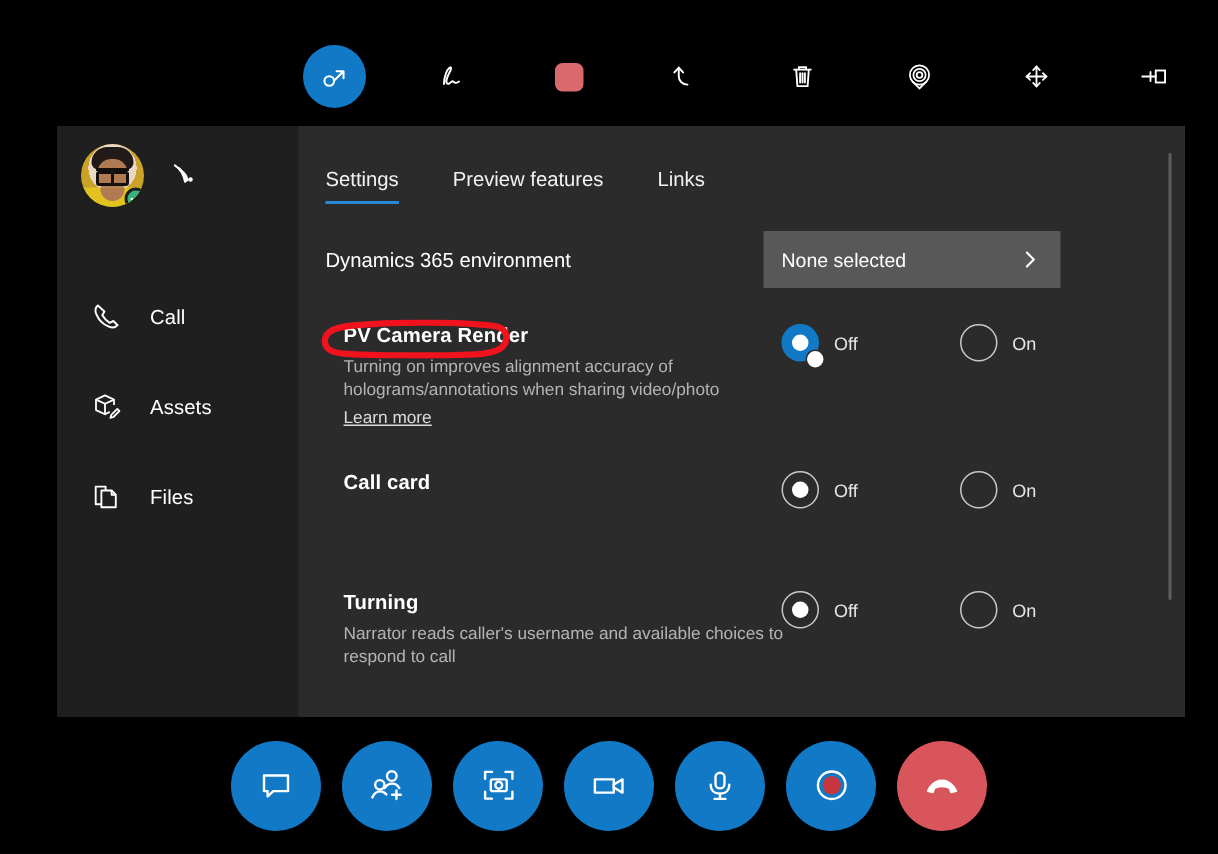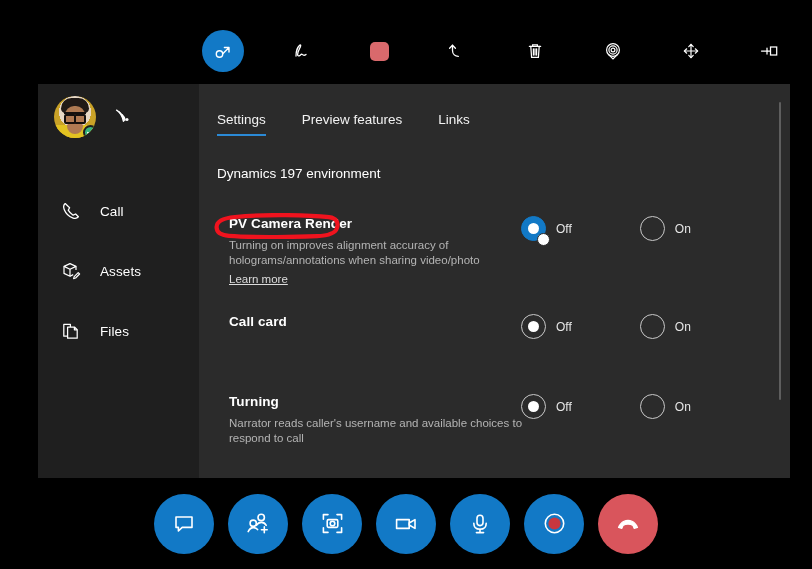--- a/index.html
+++ b/index.html
@@ -330,21 +330,29 @@
 
       <div class="tabs">
         <div class="tab tab-active">Settings</div>
         <div class="tab">Preview features</div>
         <div class="tab">Links</div>
       </div>
 
       <div class="rows">
 
         <div class="dd-row">
-          <span class="dd-label">Dynamics 197 environment</span>
+          <span class="dd-label">Dynamics 365 environment</span>
+          <div class="dropdown">
+            <span>None selected</span>
+            <span class="chev">
+              <svg width="16" height="16" viewBox="0 0 16 16" fill="none" stroke="#fff" stroke-width="1.4" stroke-linecap="round" stroke-linejoin="round">
+                <path d="M5.6 3.4 L10.2 8 L5.6 12.6"></path>
+              </svg>
+            </span>
+          </div>
         </div>
 
         <div class="row row-pv">
           <div class="row-title">PV Camera Render</div>
           <div class="row-desc">Turning on improves alignment accuracy of holograms/annotations when sharing video/photo</div>
           <a class="learn-more" href="#">Learn more</a>
           <svg class="annot" viewBox="0 0 128 26" fill="none">
             <path d="M22 4.0 C52 1.0 96 1.8 116 4.2 C124 5.2 125.5 10 124 15 C122.4 20.2 116 22.6 104 23.2 C78 24.4 34 24.2 16 22.8 C7.5 22.1 3.4 19.0 3.6 13.8 C3.8 8.4 9.0 5.2 22 4.0 Z" stroke="#f0131e" stroke-width="4.2" stroke-linecap="round" stroke-linejoin="round"></path>
           </svg>
           <div class="radios">

